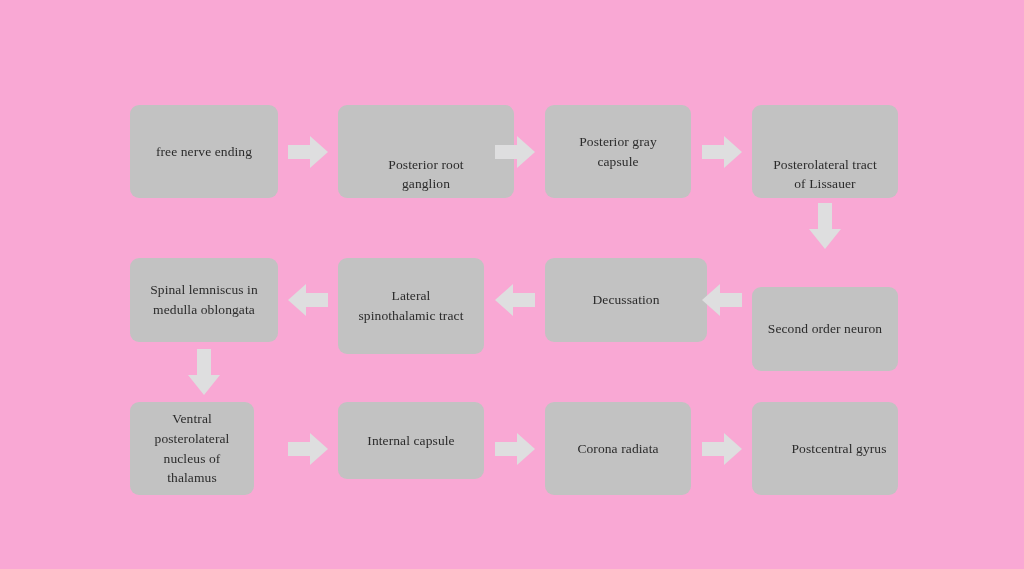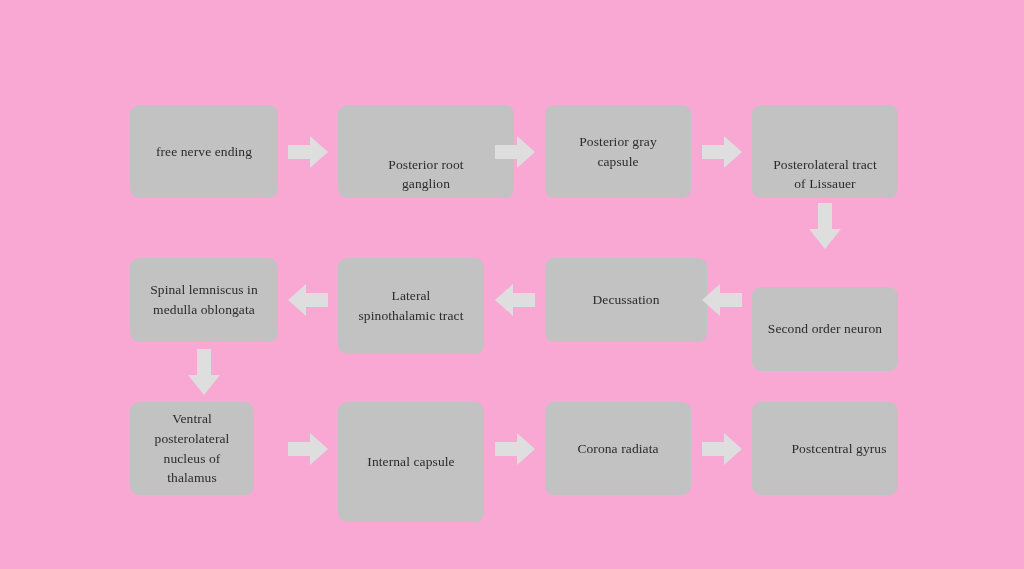--- a/index.html
+++ b/index.html
@@ -144,21 +144,21 @@
 posterolateral
 nucleus of thalamus</span>
   </div>
 
   <div class="arrow" style="left:288px; top:432px; width:40px; height:34px;">
     <svg viewBox="0 0 40 34" xmlns="http://www.w3.org/2000/svg">
       <path d="M0,10 L22,10 L22,1 L40,17 L22,33 L22,24 L0,24 Z"></path>
     </svg>
   </div>
 
-  <div class="node" style="left:338px; top:402px; width:146px; height:120px;">
+  <div class="node" style="left:338px; top:402px; width:146px; height:77px;">
     <span>Internal capsule</span>
   </div>
 
   <div class="arrow" style="left:495px; top:432px; width:40px; height:34px;">
     <svg viewBox="0 0 40 34" xmlns="http://www.w3.org/2000/svg">
       <path d="M0,10 L22,10 L22,1 L40,17 L22,33 L22,24 L0,24 Z"></path>
     </svg>
   </div>
 
   <div class="node" style="left:545px; top:402px; width:146px; height:93px;justify-content:center;">

